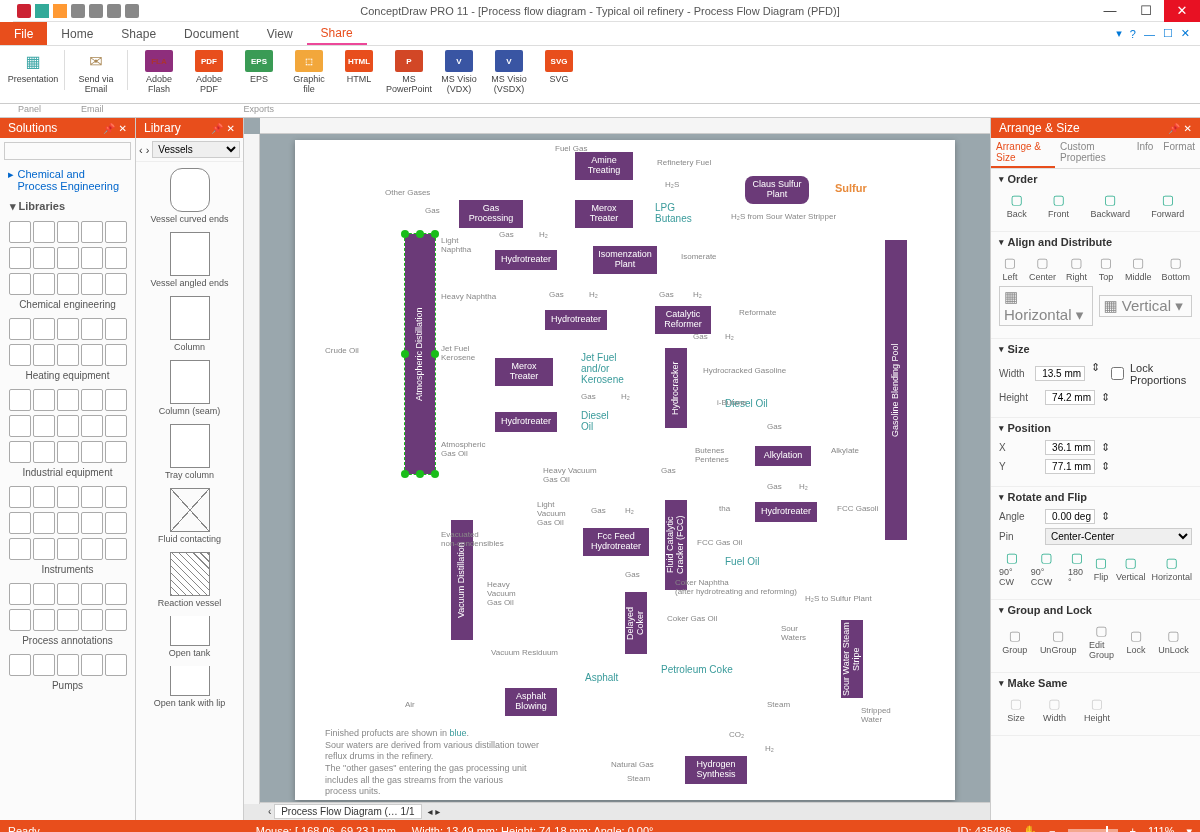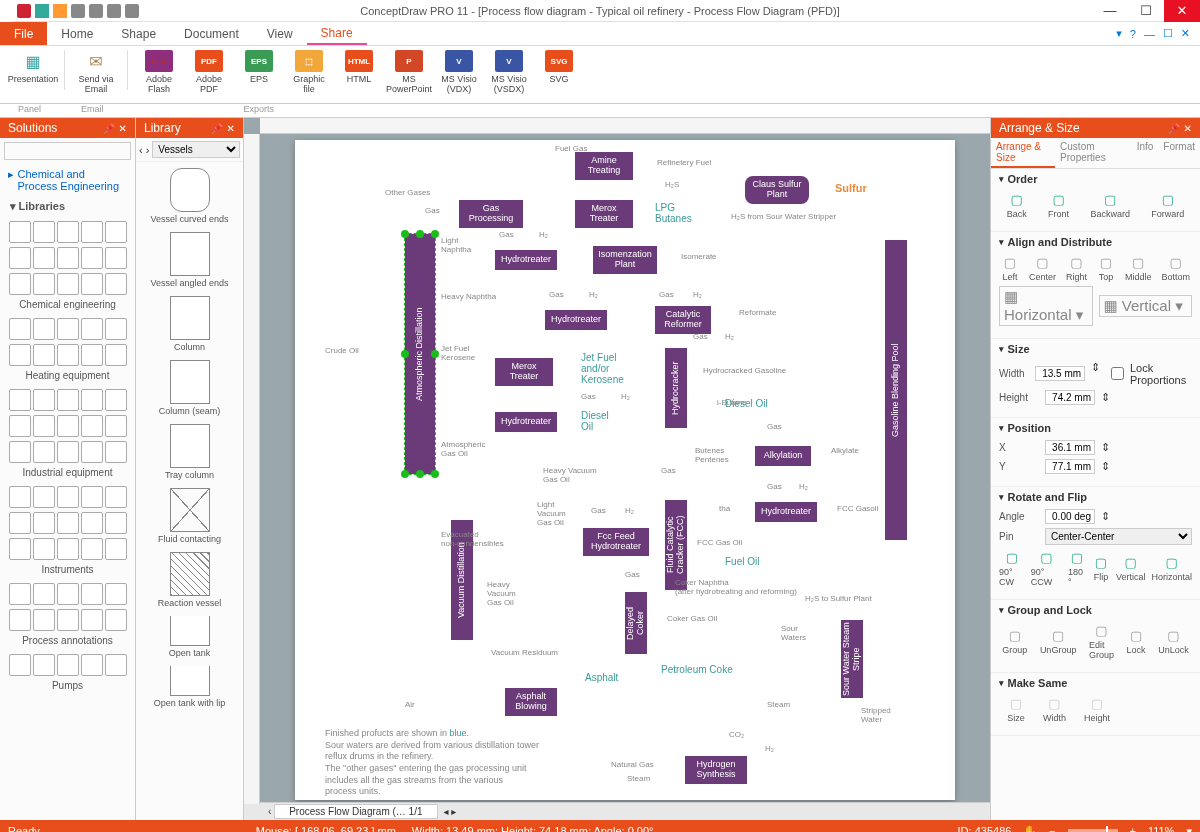--- a/index.html
+++ b/index.html
@@ -452,21 +452,21 @@
           <div class="plabel " style="left: 504px; top: 342px; white-space: pre-line;">H₂</div>
           <div class="plabel " style="left: 330px; top: 430px; white-space: pre-line;">Gas</div>
           <div class="notes" style="left: 30px; top: 588px; width: 240px;"><span>Finished profucts are shown in </span><span class="blue">blue</span><span>.</span><br><span style="white-space:pre-line">Sour waters are derived from various distillation tower
 reflux drums in the refinery.</span><br><span style="white-space:pre-line">The "other gases" entering the gas processing unit
 includes all the gas streams from the various
 process units.</span></div>
         </div>
     </div>
     <div class="canvas-tabs">
       <span>‹</span>&nbsp;
-      <span style="background:#fff;padding:1px 14px;border:1px solid #ccc;">Process Flow Diagram (…  1/1</span>
+      <span style="background:#fff;padding:1px 6px;border:1px solid #ccc;">Process Flow Diagram (…  1/1</span>
       <span style="margin-left:6px;">◂ ▸</span>
     </div>
   </div>
 
   <div class="arrpanel">
     <div class="panelhdr">
         <span>Arrange &amp; Size</span>
         <span class="pinclose">📌 ✕</span>
       </div>
     <div class="arr-tabs">

